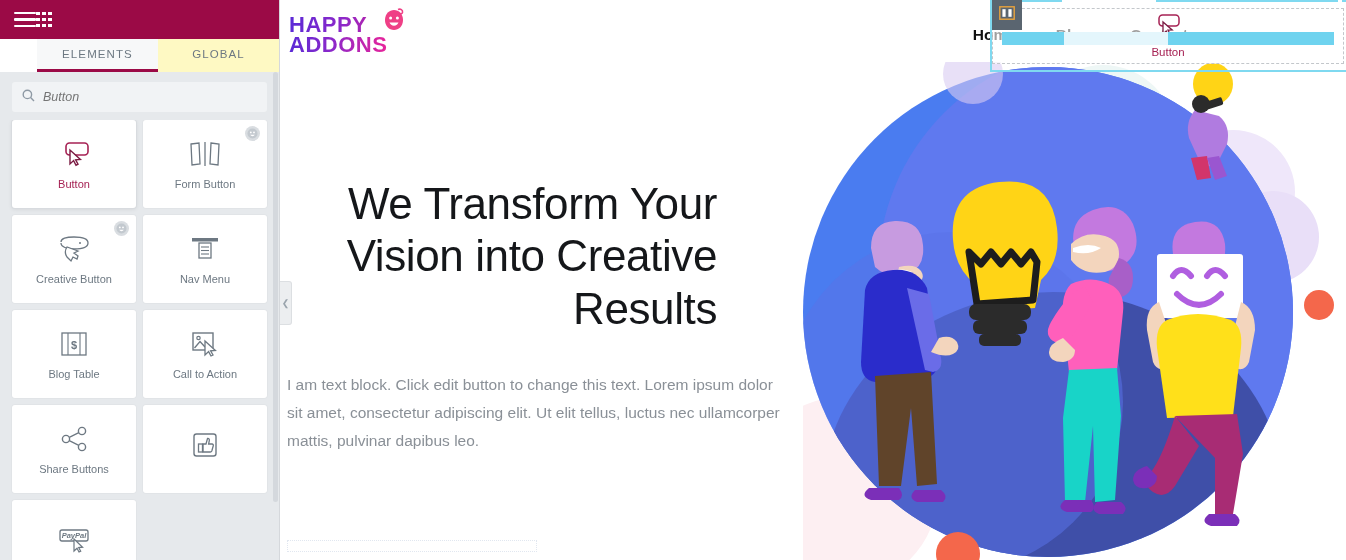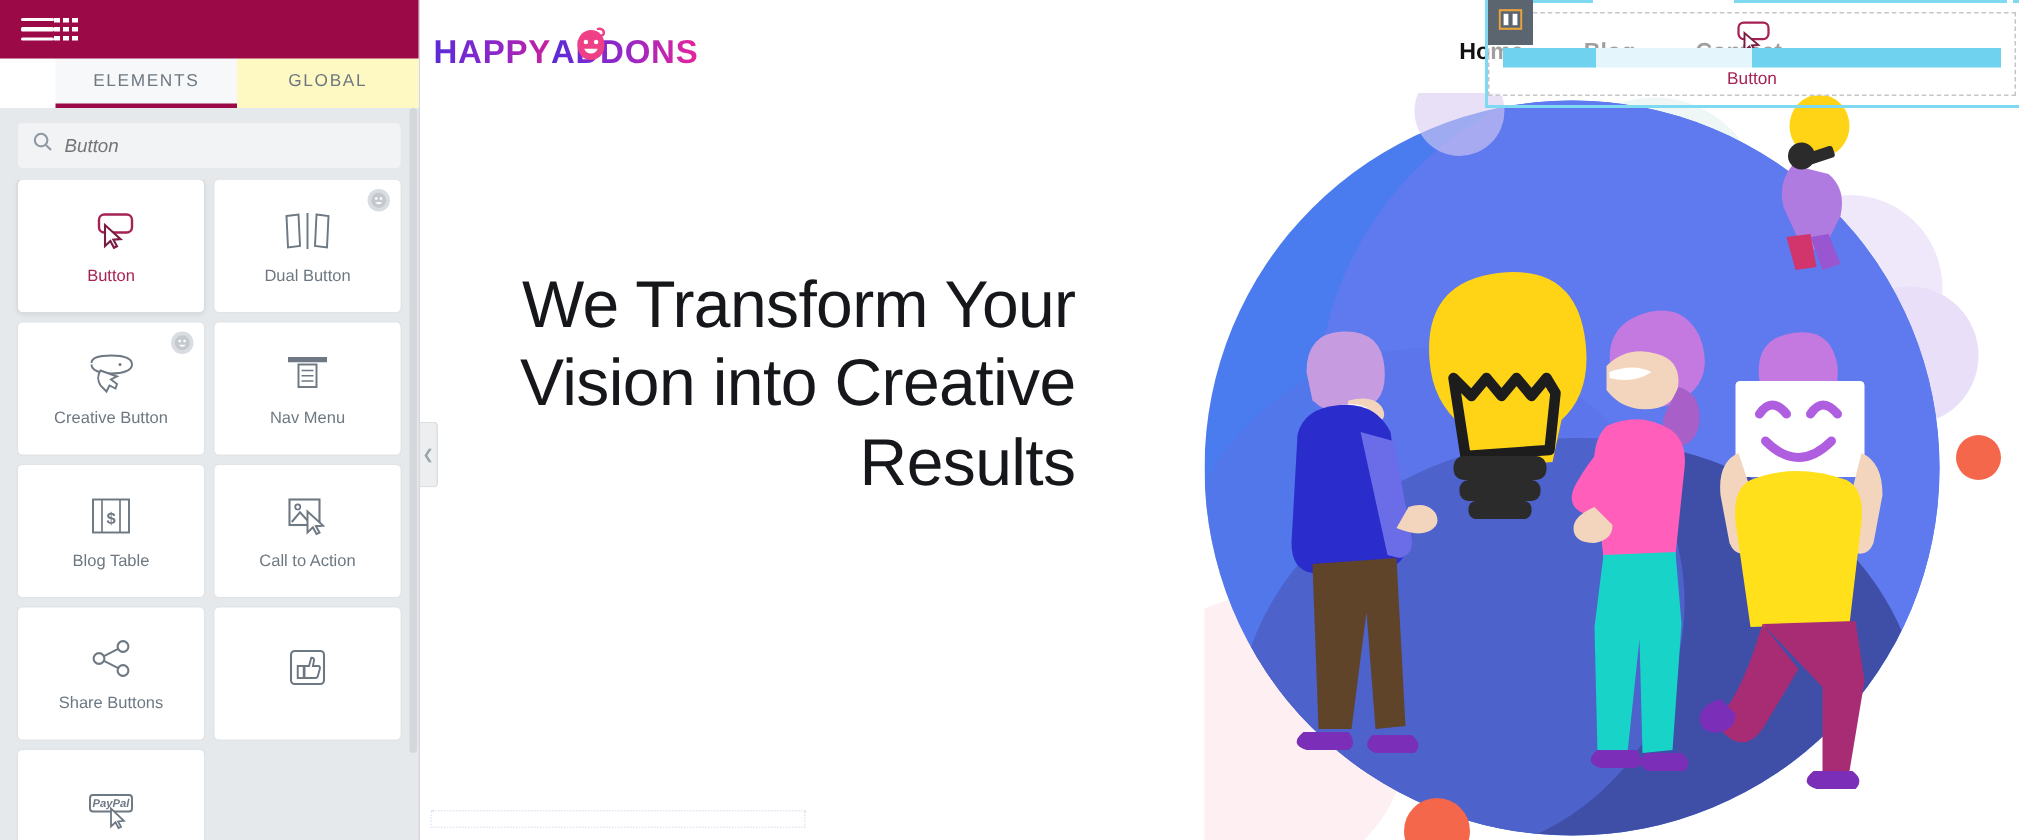--- a/index.html
+++ b/index.html
@@ -86,21 +86,21 @@
   
   #canvas {
     position:absolute; left:281px; top:0; width:1065px; height:560px;
     background:#fff; overflow:hidden;
   }
   #site-header {
     height:70px; display:flex; align-items:center; padding:0 48px 0 8px;
   }
   #logo { display:flex; align-items:flex-start; position:relative; }
   #logo-text {
-    display:flex; flex-direction:row; line-height:0.92;
+    display:flex; flex-direction:column; line-height:0.92;
     font-size:22px; font-weight:bold; letter-spacing:0.5px;
   }
   #logo-happy {
     background:linear-gradient(90deg,#5b2ad6 0%,#8d28c9 55%,#c9219e 100%);
     -webkit-background-clip:text; background-clip:text; color:transparent;
   }
   #logo-addons {
     background:linear-gradient(90deg,#5b2ad6 0%,#8d28c9 45%,#e8249a 100%);
     -webkit-background-clip:text; background-clip:text; color:transparent;
   }
@@ -224,21 +224,21 @@
             <path d="M3.2 6.8 A2.6 2.6 0 0 0 7.8 6.8 Z" fill="#fff"></path>
           </svg>
         </div>
         <div class="widget-icon">
           <svg width="44" height="26" viewBox="0 0 44 26">
             <path d="M8 3 L16 2 L17 23 L9 24 Z" fill="none" stroke="#6d7882" stroke-width="1.3"></path>
             <line x1="22" y1="1" x2="22" y2="25" stroke="#6d7882" stroke-width="1.3"></line>
             <path d="M28 2 L36 3 L35 24 L27 23 Z" fill="none" stroke="#6d7882" stroke-width="1.3"></path>
           </svg>
         </div>
-        <div class="widget-label">Dual Button</div>
+        <div class="widget-label">Form Button</div>
       </div>
 
       <div class="widget">
         <div class="pro-badge">
           <svg width="11" height="11" viewBox="0 0 11 11">
             <circle cx="5.5" cy="5.5" r="5" fill="#c3c9cf"></circle>
             <circle cx="3.8" cy="4.4" r="0.9" fill="#fff"></circle>
               <circle cx="7" cy="4.4" r="0.9" fill="#fff"></circle>
             <path d="M3.2 6.8 A2.6 2.6 0 0 0 7.8 6.8 Z" fill="#fff"></path>
           </svg>
@@ -356,20 +356,21 @@
       <nav id="site-nav">
         <a class="nav-link" href="#">Home</a>
         <a class="nav-link" href="#">Blog</a>
         <a class="nav-link" href="#">Contact</a>
       </nav>
     </div>
 
     <div id="hero">
       <div id="hero-left">
         <h1 id="hero-title">We Transform Your Vision into Creative Results</h1>
+        <p id="hero-text">I am text block. Click edit button to change this text. Lorem ipsum dolor sit amet, consectetur adipiscing elit. Ut elit tellus, luctus nec ullamcorper mattis, pulvinar dapibus leo.</p>
       </div>
 
       <div id="hero-art">
         <svg width="545" height="500" viewBox="0 0 545 500">
           <defs>
             <clipPath id="bigcirc">
                 <circle cx="245" cy="250" r="245"></circle>
               </clipPath>
           </defs>
 

